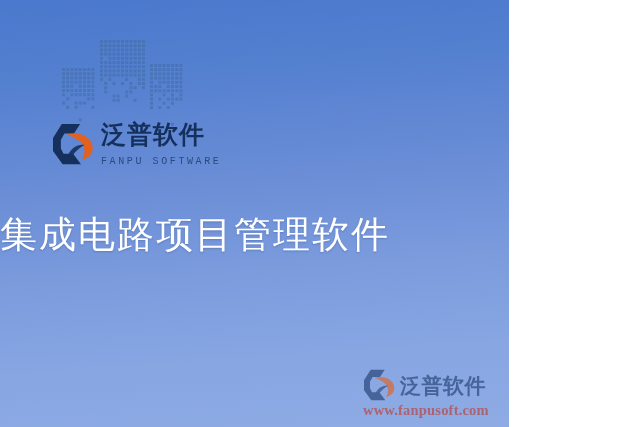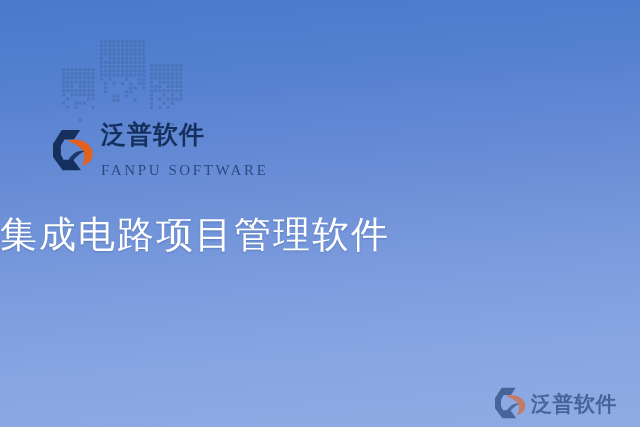--- a/index.html
+++ b/index.html
@@ -5,21 +5,21 @@
   html, body {
     margin: 0;
     padding: 0;
   }
   body {
     font-family: "Liberation Sans", sans-serif;
   }
 
   #stage {
     position: relative;
-    width: 640px;
+    width: 509px;
     height: 427px;
     overflow: hidden;
     background: linear-gradient(176deg,
                 #4a78cc 0%,
                 #5480d0 18%,
                 #6a8dd6 42%,
                 #7b9bdd 62%,
                 #87a6e2 82%,
                 #8eabe4 100%);
   }
@@ -57,26 +57,26 @@
   #brand-logo .cn {
     font-family: "Liberation Sans", sans-serif;
     font-size: 25px;
     font-weight: bold;
     color: #16305e;
     letter-spacing: 1px;
     line-height: 1.05;
     white-space: nowrap;
   }
   #brand-logo .en {
-    font-family: Liberation Serif, serif;
-    font-size: 15px;
+    font-family: Liberation Mono, monospace;
+    font-size: 10px;
     font-weight: normal;
     color: #2b4a82;
     letter-spacing: 2.6px;
-    margin-top: 16px;
+    margin-top: 10px;
     white-space: nowrap;
   }
 
   
   #headline {
     position: absolute;
     left: 0;
     top: 210px;
     width: 640px;
     font-family: "Liberation Serif", "DejaVu Serif", serif;
@@ -411,15 +411,16 @@
 
   <div id="watermark">
     <div class="wm-top">
       <svg class="wm-mark" viewBox="0 0 100 96" xmlns="http://www.w3.org/2000/svg" aria-hidden="true">
         <path d="M64 2 L22 2 L2 34 L2 64 L24 94 L66 94 L48 70 L26 70 L20 58 L20 38 L28 24 L50 24 Z" fill="#1d3b6e"></path>
         <path d="M34 26 C62 20 86 30 92 50 C96 66 86 80 68 84 C78 68 76 48 58 38 C50 33 42 29 34 26 Z" fill="#e2611f"></path>
         <path d="M34 80 C40 58 58 48 74 50 C60 58 48 68 42 84 Z" fill="#1d3b6e" opacity="0.92"></path>
       </svg>
       <div class="wm-cn">泛普软件</div>
     </div>
+    <div class="wm-url">www.fanpusoft.com</div>
   </div>
 
 </div>
 
 </body></html>

